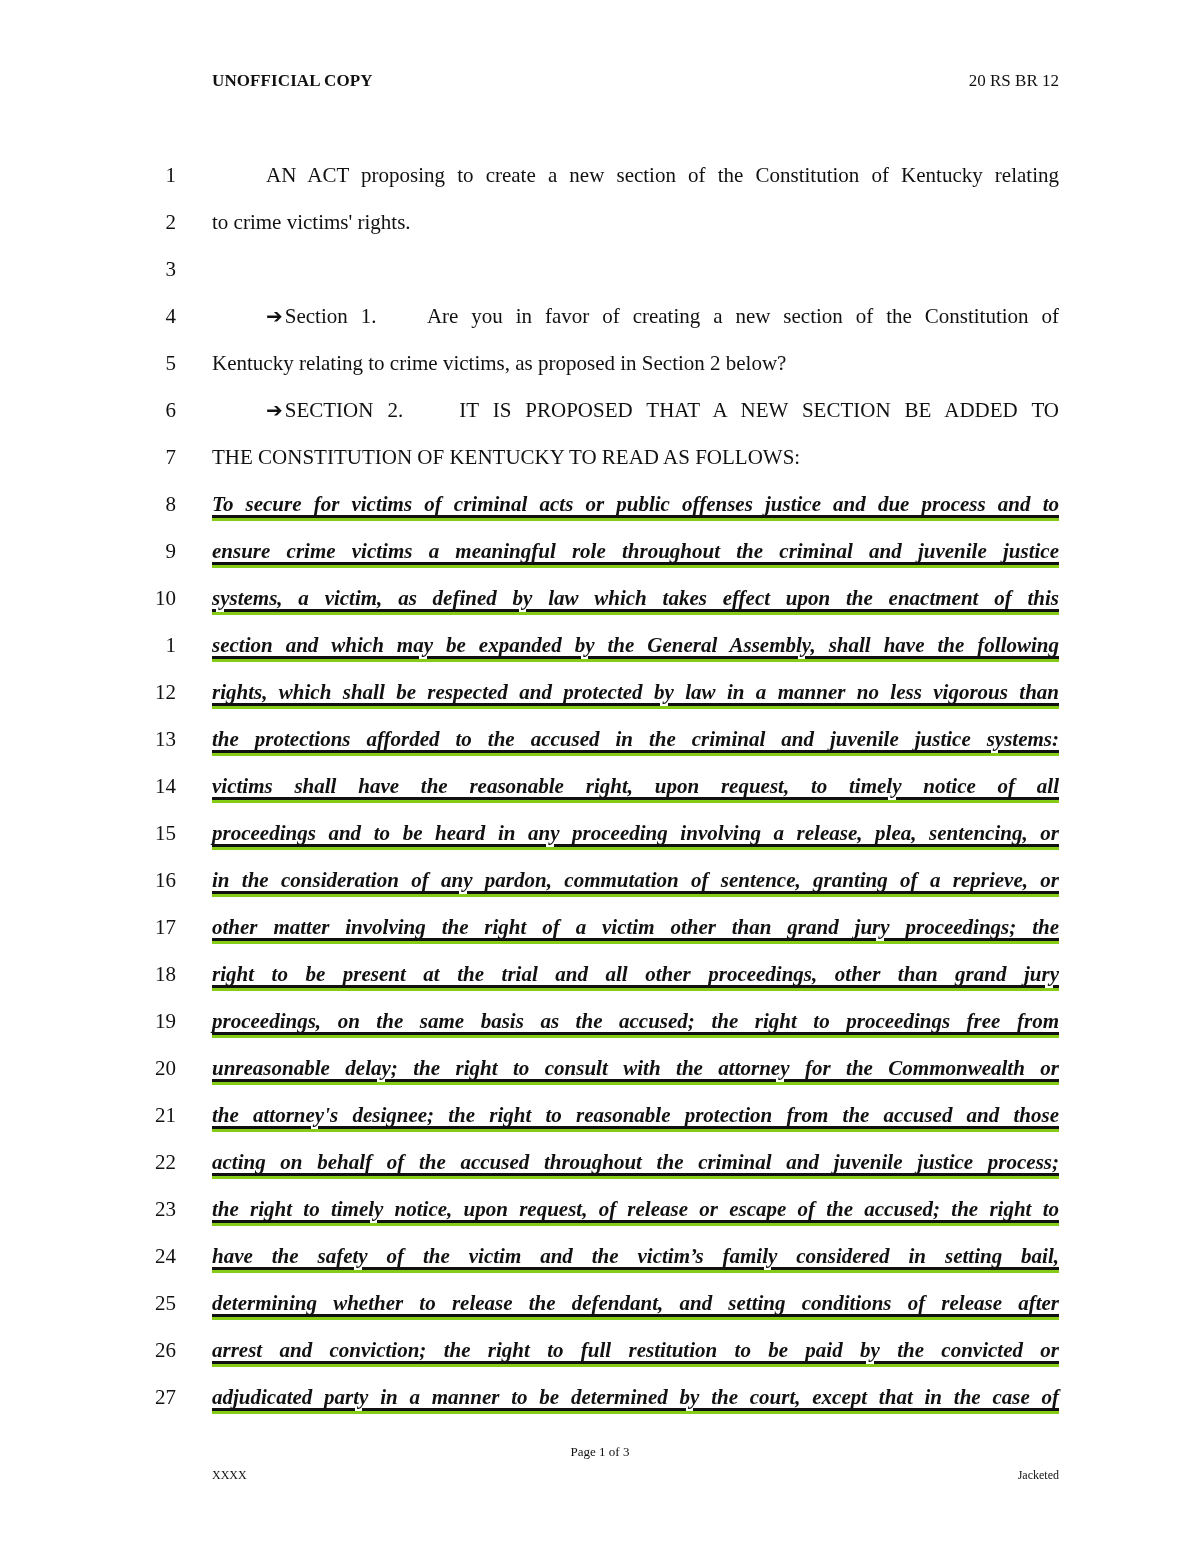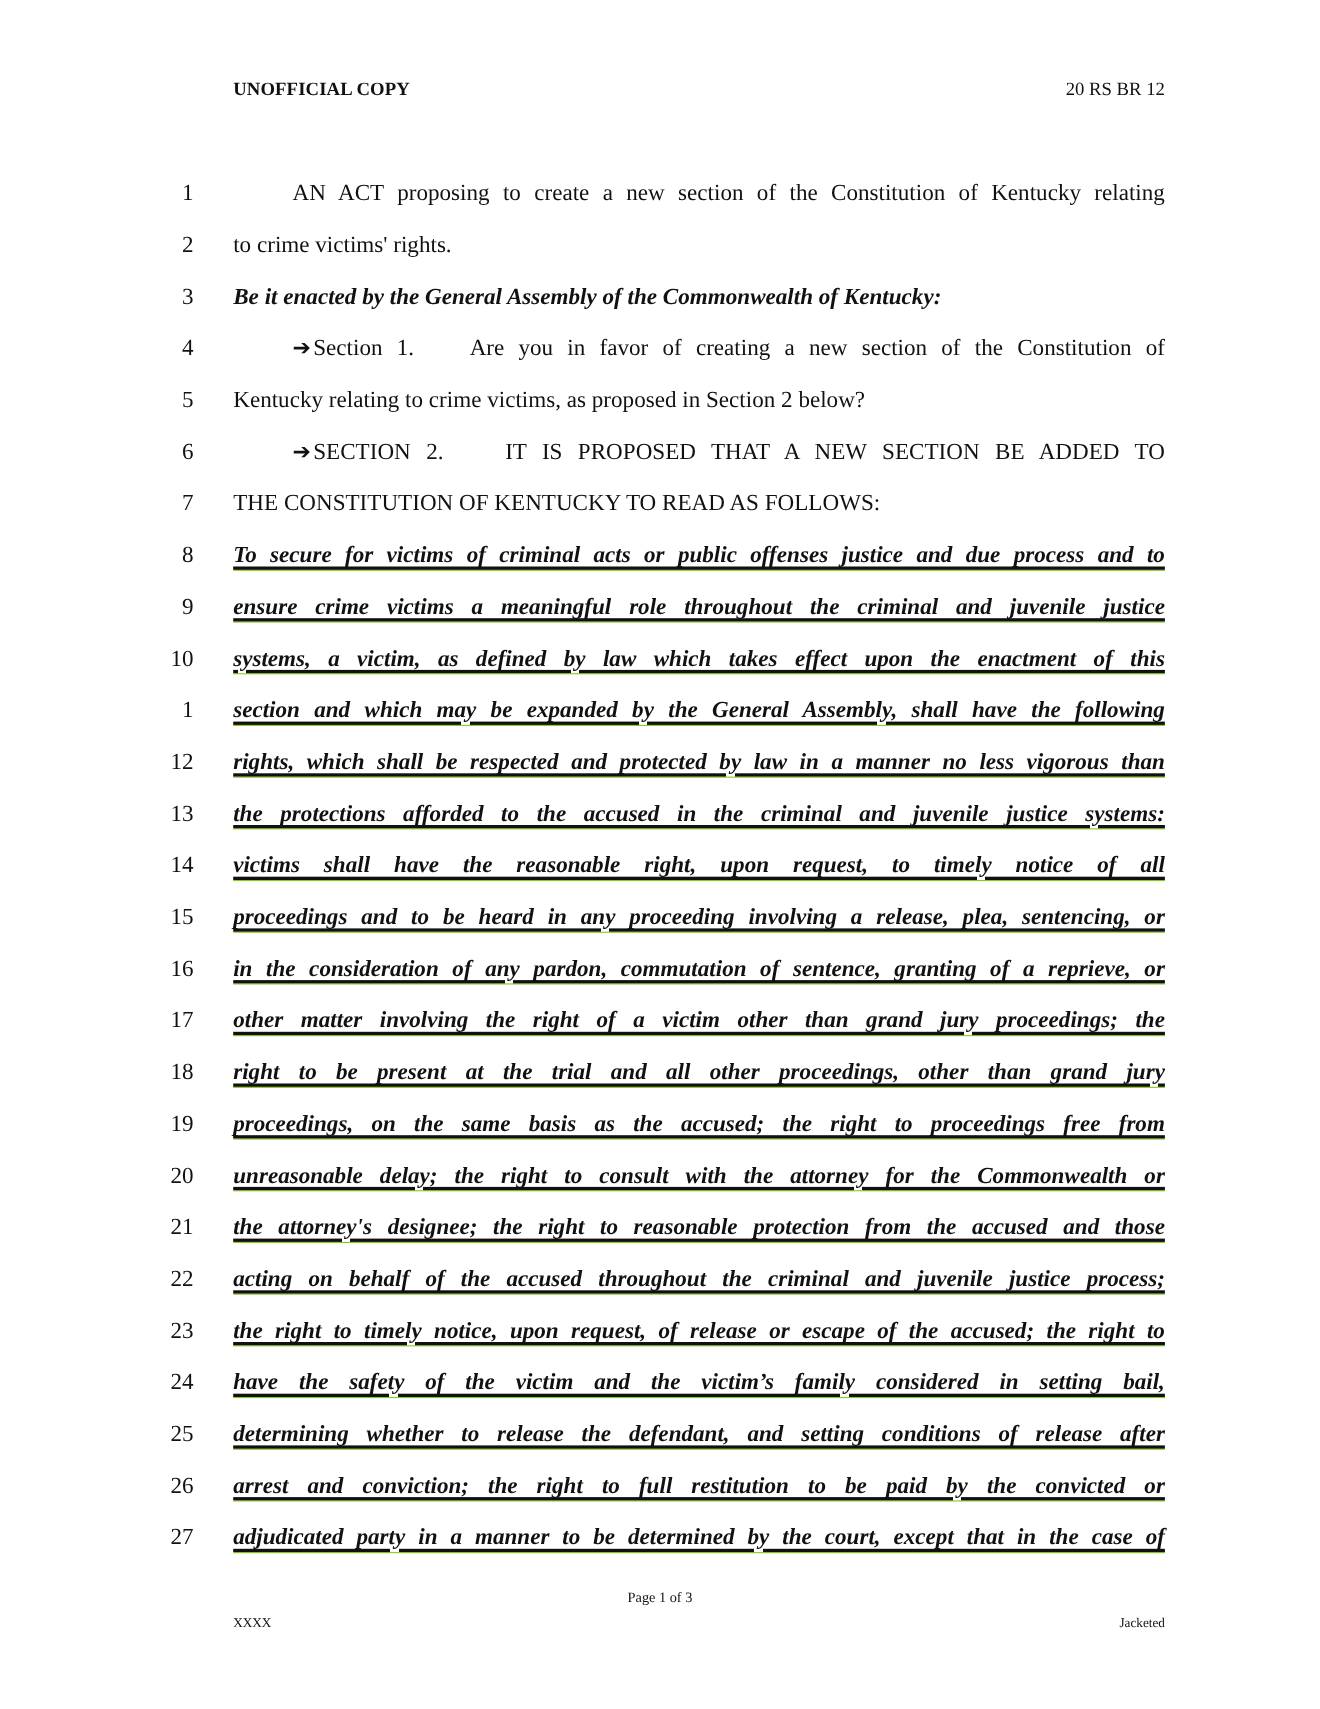--- a/index.html
+++ b/index.html
@@ -24,21 +24,21 @@
     .txt {
       position: absolute; left: 212px; width: 847px; top: 0; font-size: 21px; line-height: 30px;
       white-space: nowrap; text-align: justify; text-align-last: justify;
     }
     .txt.noj { text-align: center; text-align-last: left; }
     .txt.indent { padding-left: 54px; width: 793px; }
     .bi { font-weight: bold; font-style: italic; }
     .u {
       font-weight: bold; font-style: italic;
       text-decoration: underline; text-decoration-thickness: 3px; text-underline-offset: 4px;
-      border-bottom: 1px solid #84cc16; padding-bottom: 2px; line-height: 26px;
+      border-bottom: 3px solid #84cc16; padding-bottom: 2px; line-height: 26px;
     }
     .arrow { font-family: "DejaVu Sans", sans-serif; font-weight: bold; font-size: 20px; margin-right: 2px; }
     .footer-page { position: absolute; left: 0; width: 1200px; top: 1444px; text-align: center; font-size: 13px; }
     .footer-left { position: absolute; left: 212px; top: 1468px; font-size: 12px; }
     .footer-right { position: absolute; right: 141px; top: 1468px; font-size: 12px; }
   </style>
 </head>
 <body>
 
 <div class="page">
@@ -49,21 +49,20 @@
     <div class="line" style="top:0px">
       <span class="ln">1</span>
       <div class="txt indent">AN ACT proposing to create a new section of the Constitution of Kentucky relating</div>
     </div>
     <div class="line" style="top:47px">
       <span class="ln">2</span>
       <div class="txt noj">to crime victims' rights.</div>
     </div>
     <div class="line" style="top:94px">
       <span class="ln">3</span>
-      <div class="txt noj bi">Be it enacted by the General Assembly of the Commonwealth of Kentucky:</div>
     </div>
     <div class="line" style="top:141px">
       <span class="ln">4</span>
       <div class="txt indent"><span class="arrow">➔</span><span style="white-space:pre">Section 1.    Are you in favor of creating a new section of the Constitution of</span></div>
     </div>
     <div class="line" style="top:188px">
       <span class="ln">5</span>
       <div class="txt noj">Kentucky relating to crime victims, as proposed in Section 2 below?</div>
     </div>
     <div class="line" style="top:235px">

